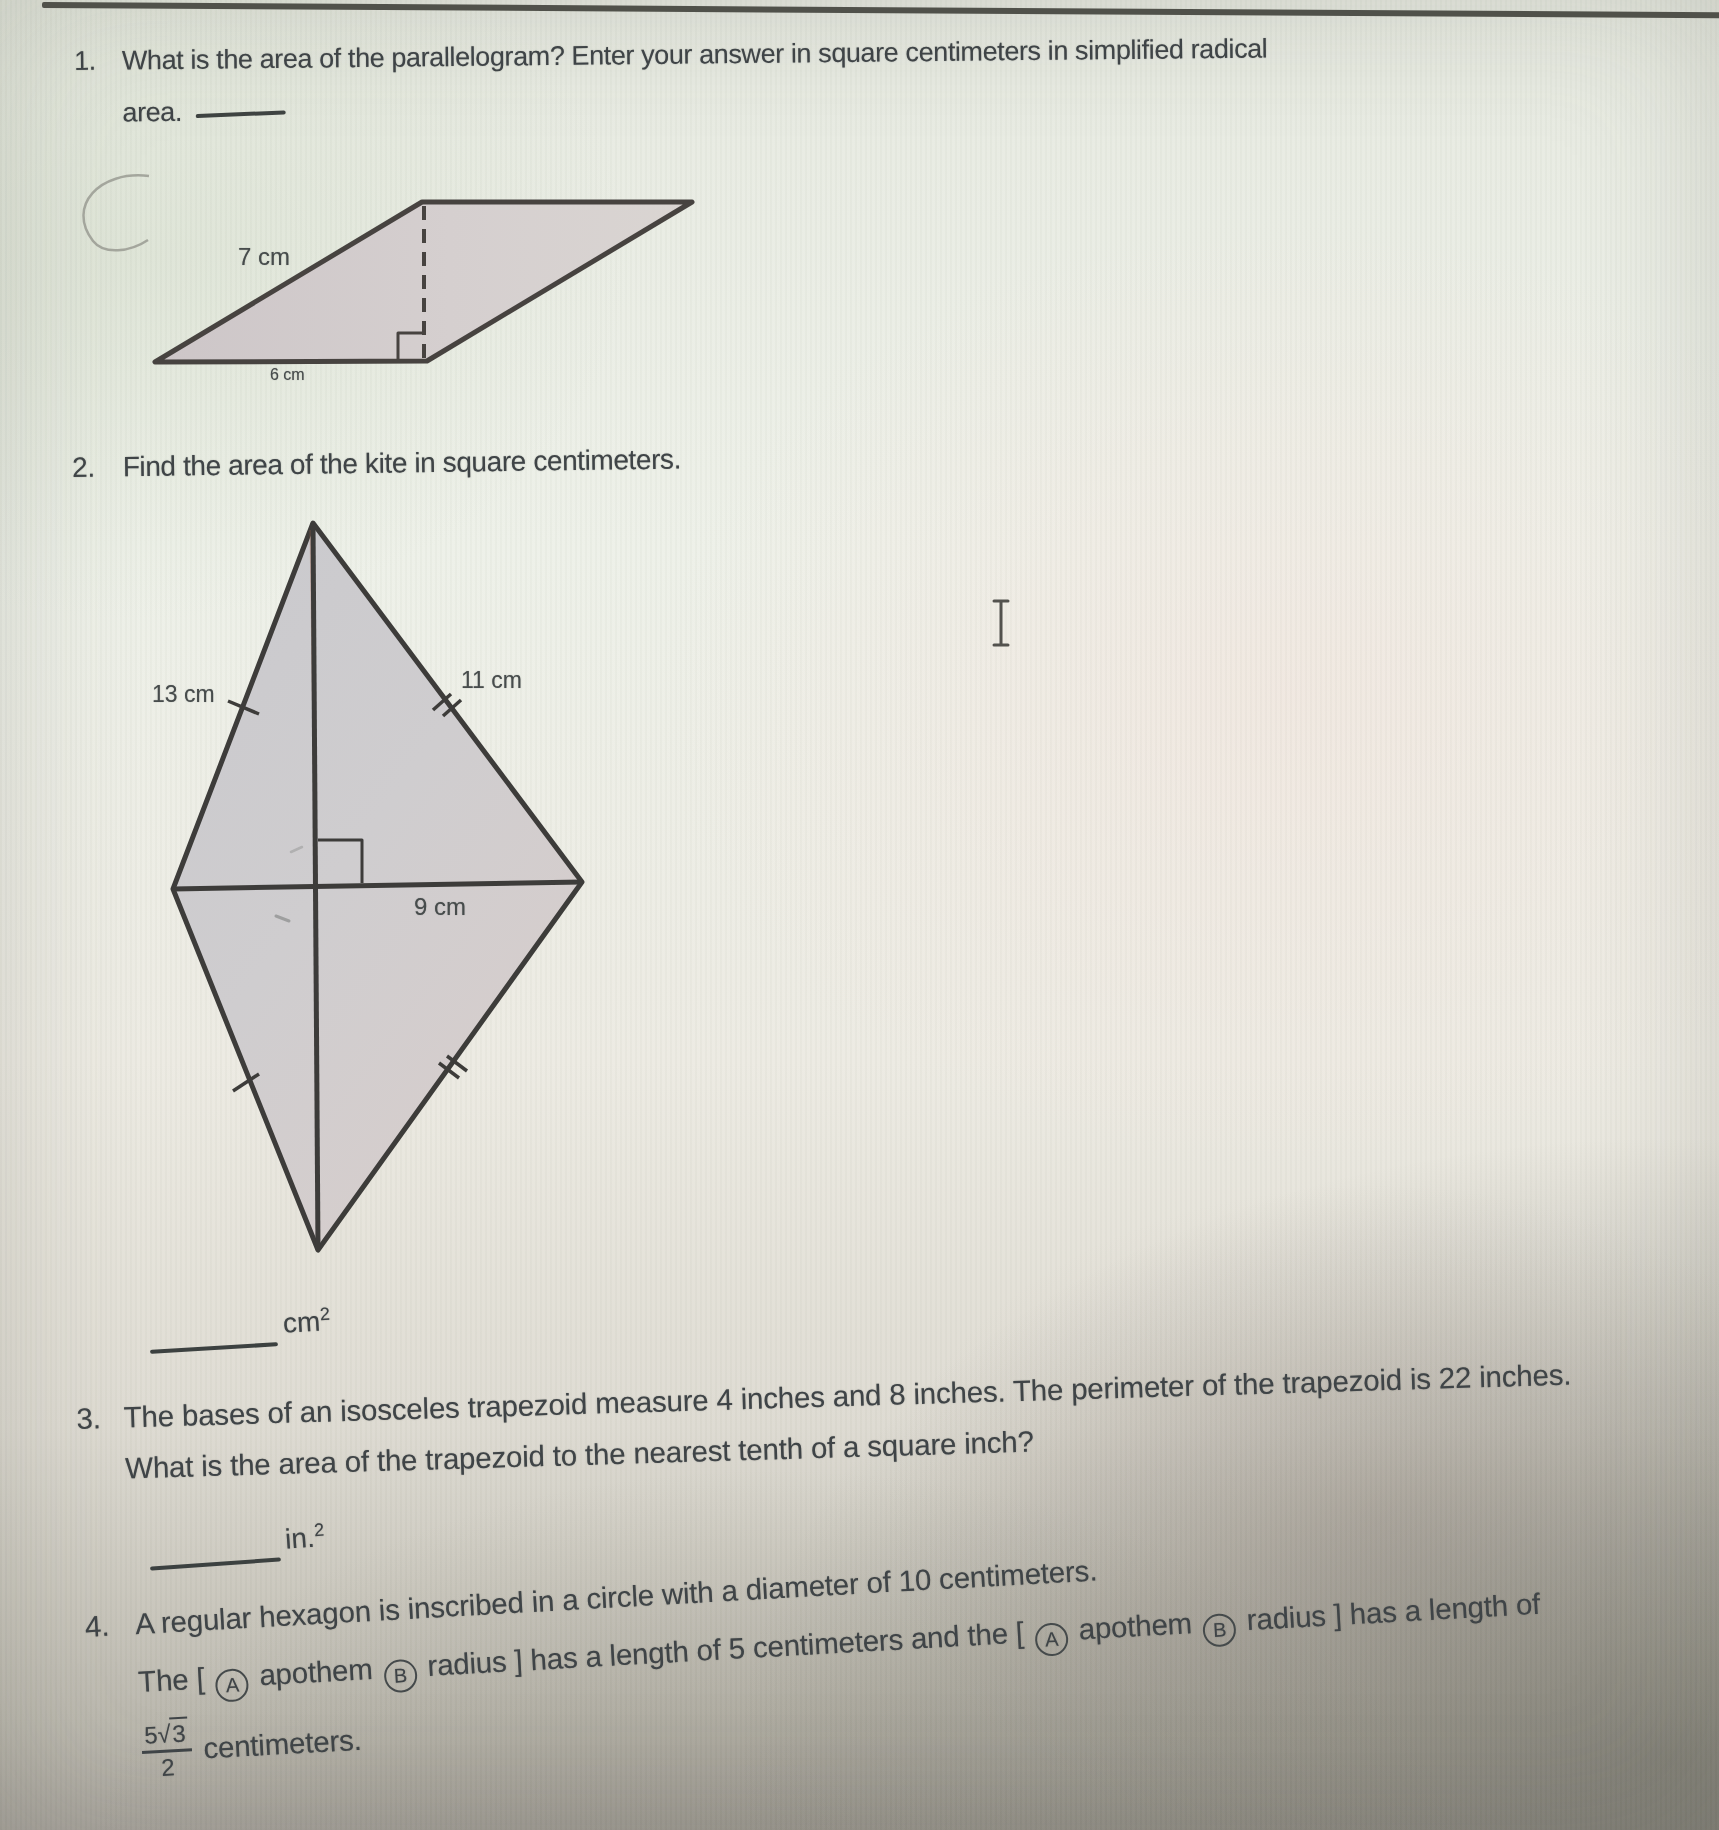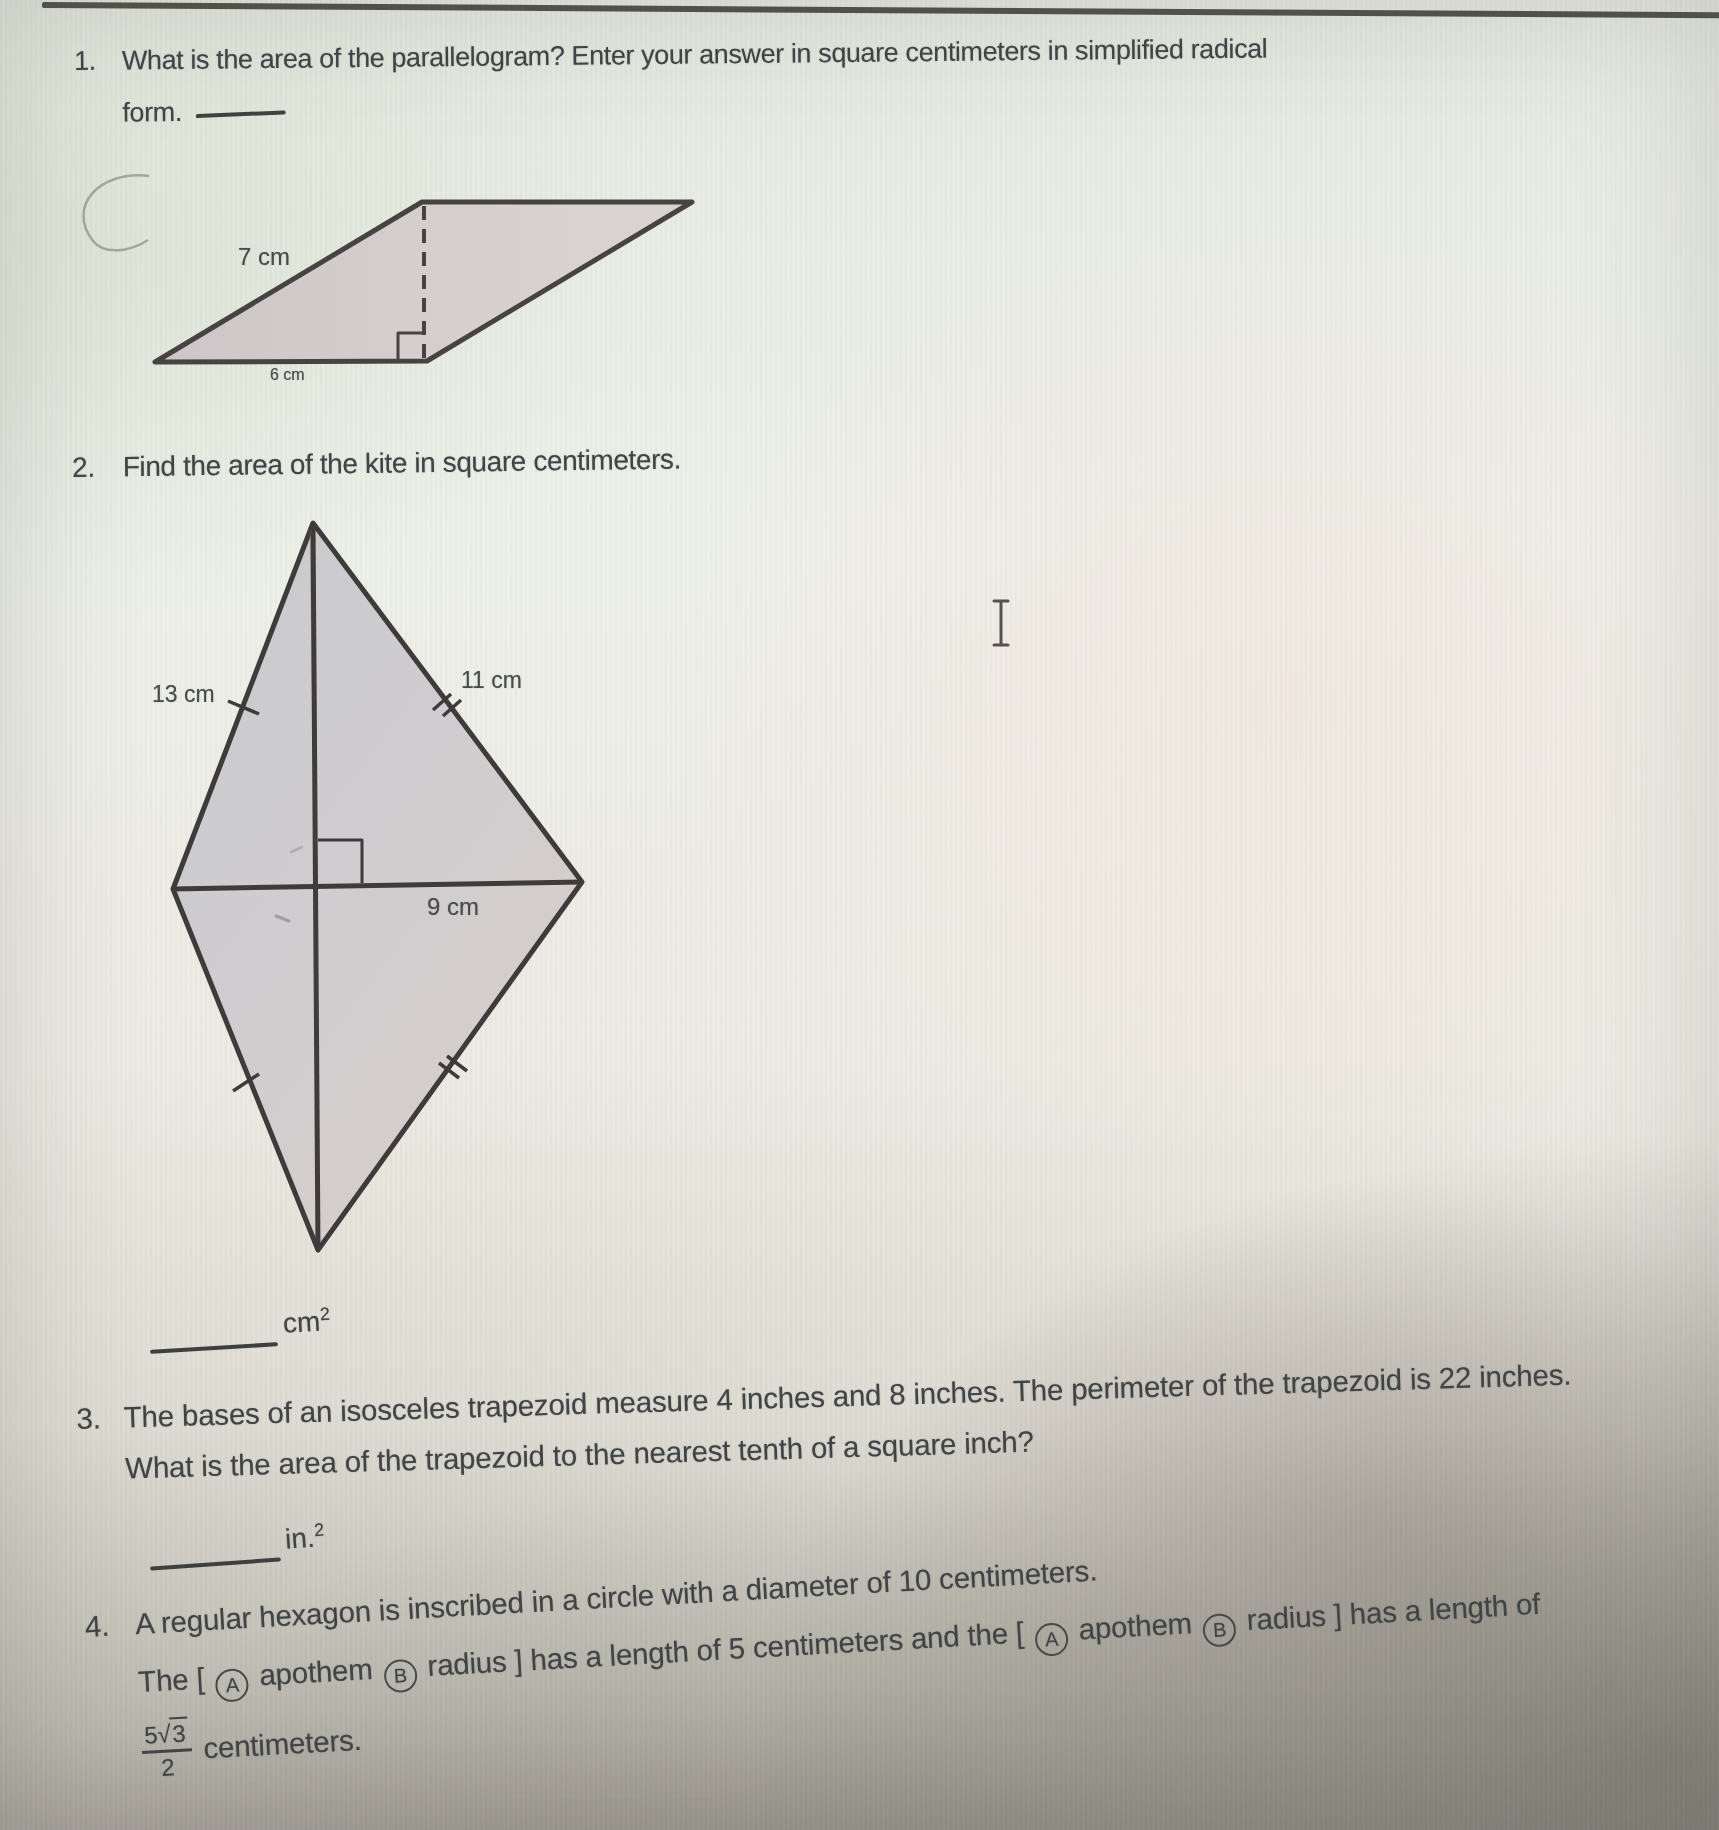--- a/index.html
+++ b/index.html
@@ -43,21 +43,21 @@
   
   .q2{left:72px;top:452px;gap:28px;font-size:28px;letter-spacing:-0.4px;
       transform:rotate(-0.8deg);transform-origin:left top;}
   
   .lbl{position:absolute;z-index:3;white-space:nowrap;color:#474c4c;
       text-shadow:0 0 1px rgba(70,75,75,0.5);}
   .lbl7{left:238px;top:243px;font-size:24px;}
   .lbl6{left:270px;top:366px;font-size:16px;}
   .lbl13{left:152px;top:681px;font-size:23px;text-align:right;}
   .lbl15{left:461px;top:667px;font-size:23px;}
-  .lbl9{left:427px;top:893px;font-size:24px;}
+  .lbl9{left:414px;top:893px;font-size:24px;}
   
   .ansline{position:absolute;height:4px;background:#3c4140;border-radius:2px;z-index:3;}
   .ansline.q2a{left:150px;top:1346px;width:128px;transform:rotate(-3.4deg);}
   .ansline.q3a{left:150px;top:1562px;width:131px;transform:rotate(-4.0deg);}
   .ansunit{position:absolute;z-index:3;font-size:28px;
       text-shadow:0 0 1.2px rgba(62,66,64,0.45);}
   .ansunit.q2u{left:283px;top:1305px;transform:rotate(-3.4deg);}
   .ansunit.q3u{left:285px;top:1521px;transform:rotate(-4.0deg);}
   .ansunit sup{font-size:18px;}
   
@@ -128,21 +128,21 @@
 
     <g transform="translate(992,599)" stroke="#53524e" stroke-width="3" fill="none" stroke-linecap="round">
       <path d="M2,2 H16 M9,2 V46 M2,46 H16"></path>
     </g>
   </svg>
 
   <div class="qrow q1">
     <span class="qnum">1.</span>
     <span class="qbody">
       <span class="nowrap">What is the area of the parallelogram? Enter your answer in square centimeters in simplified radical</span>
-      <span class="nowrap l2"><span>form.</span><span class="blank-inline"></span></span>
+      <span class="nowrap l2"><span>area.</span><span class="blank-inline"></span></span>
     </span>
   </div>
 
   <span class="lbl lbl7">7 cm</span>
   <span class="lbl lbl6">6 cm</span>
 
   <div class="qrow q2">
     <span class="qnum">2.</span>
     <span class="qbody">
       <span class="nowrap">Find the area of the kite in square centimeters.</span>

